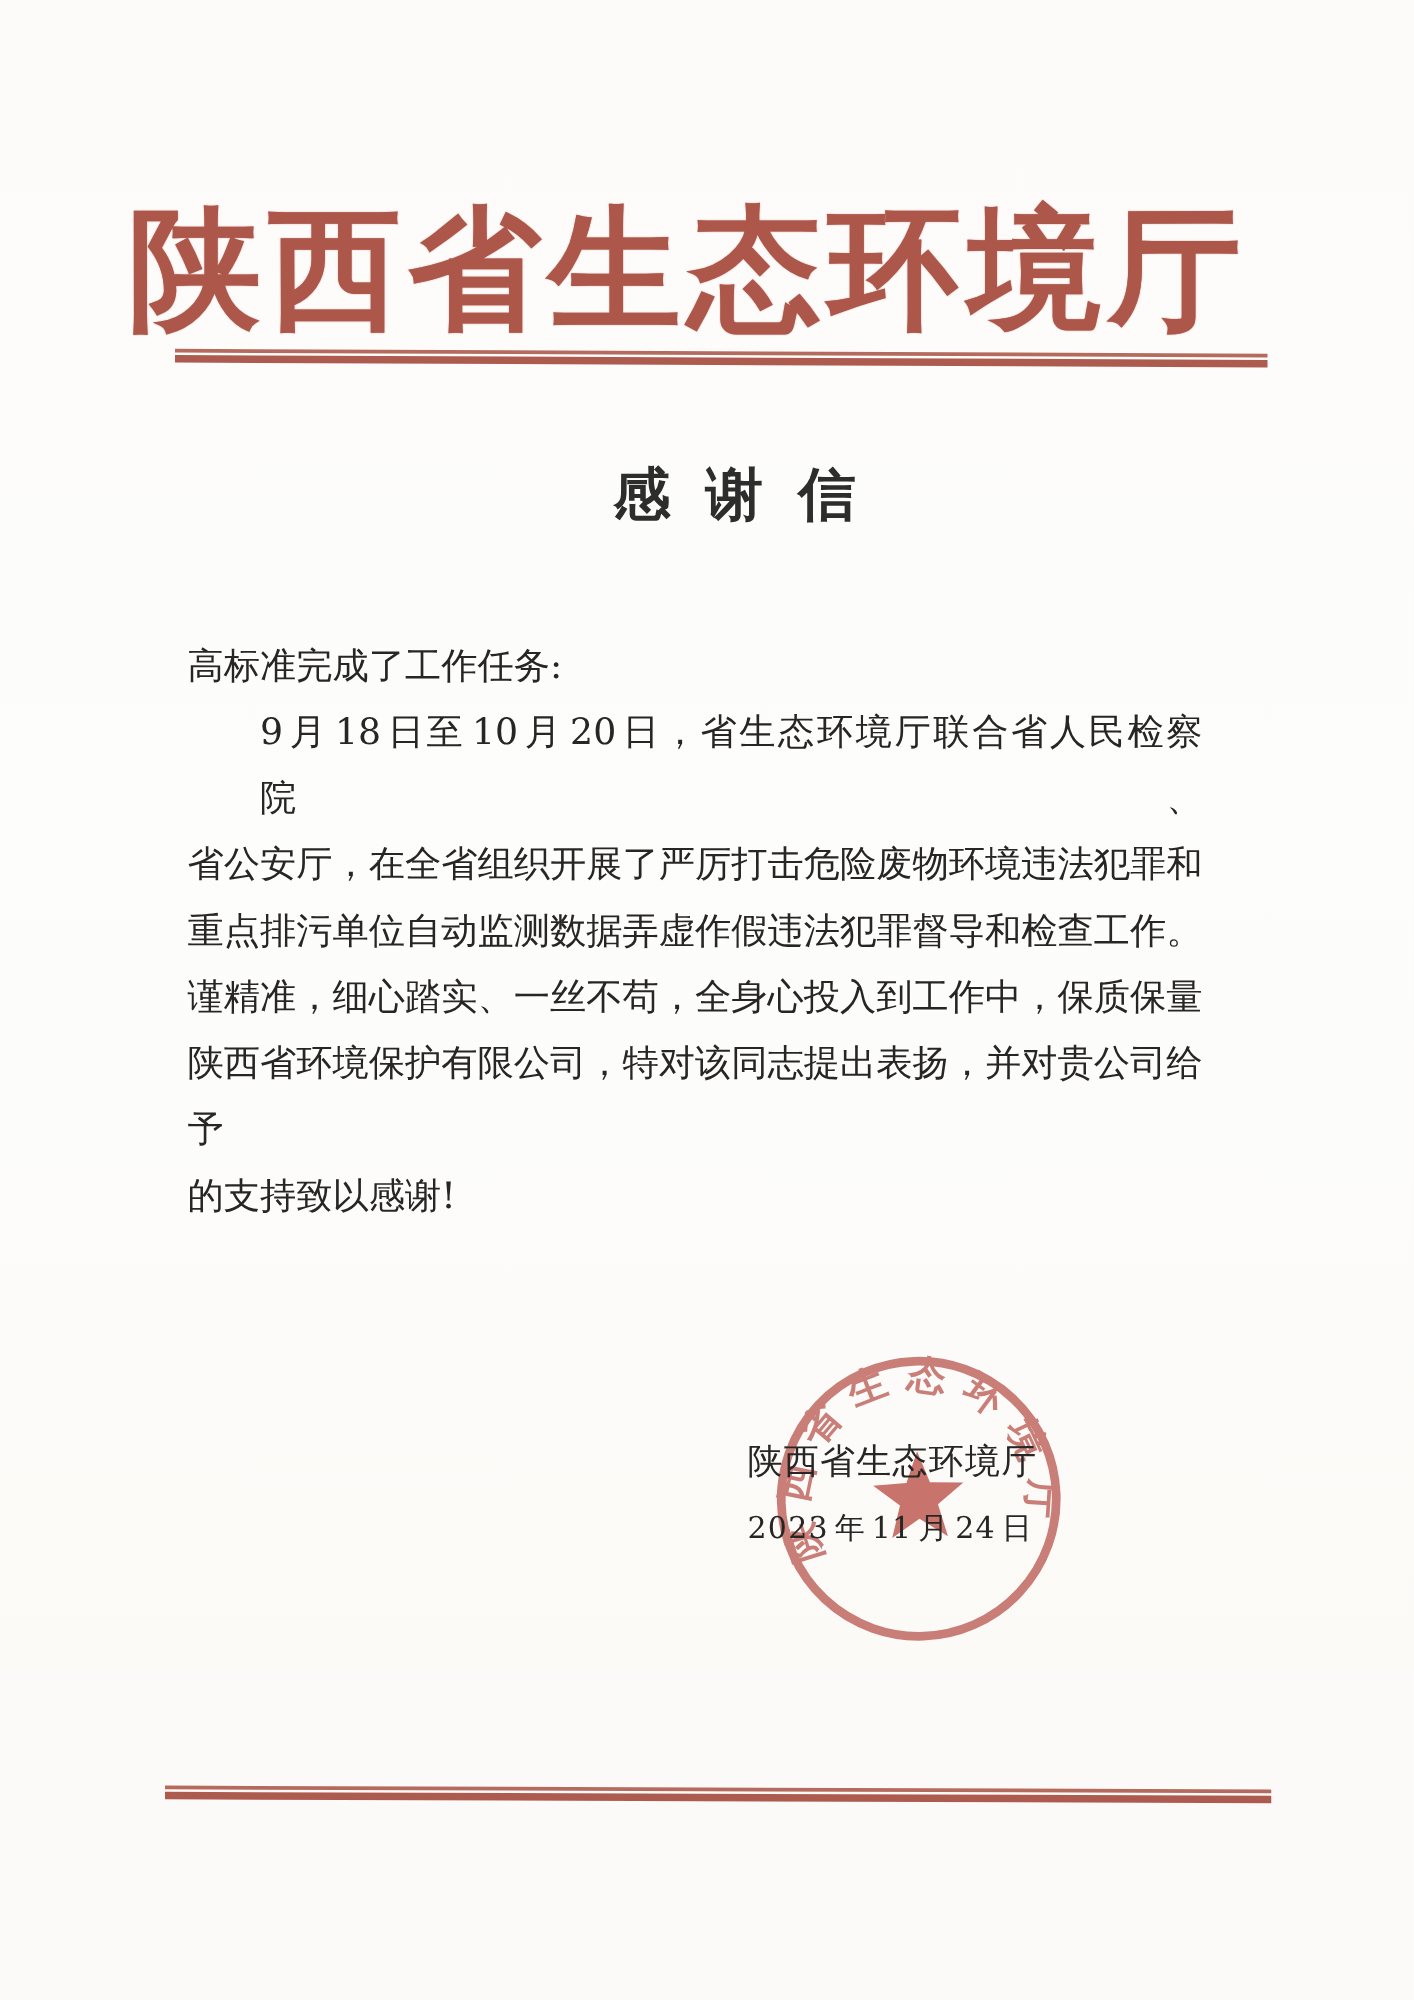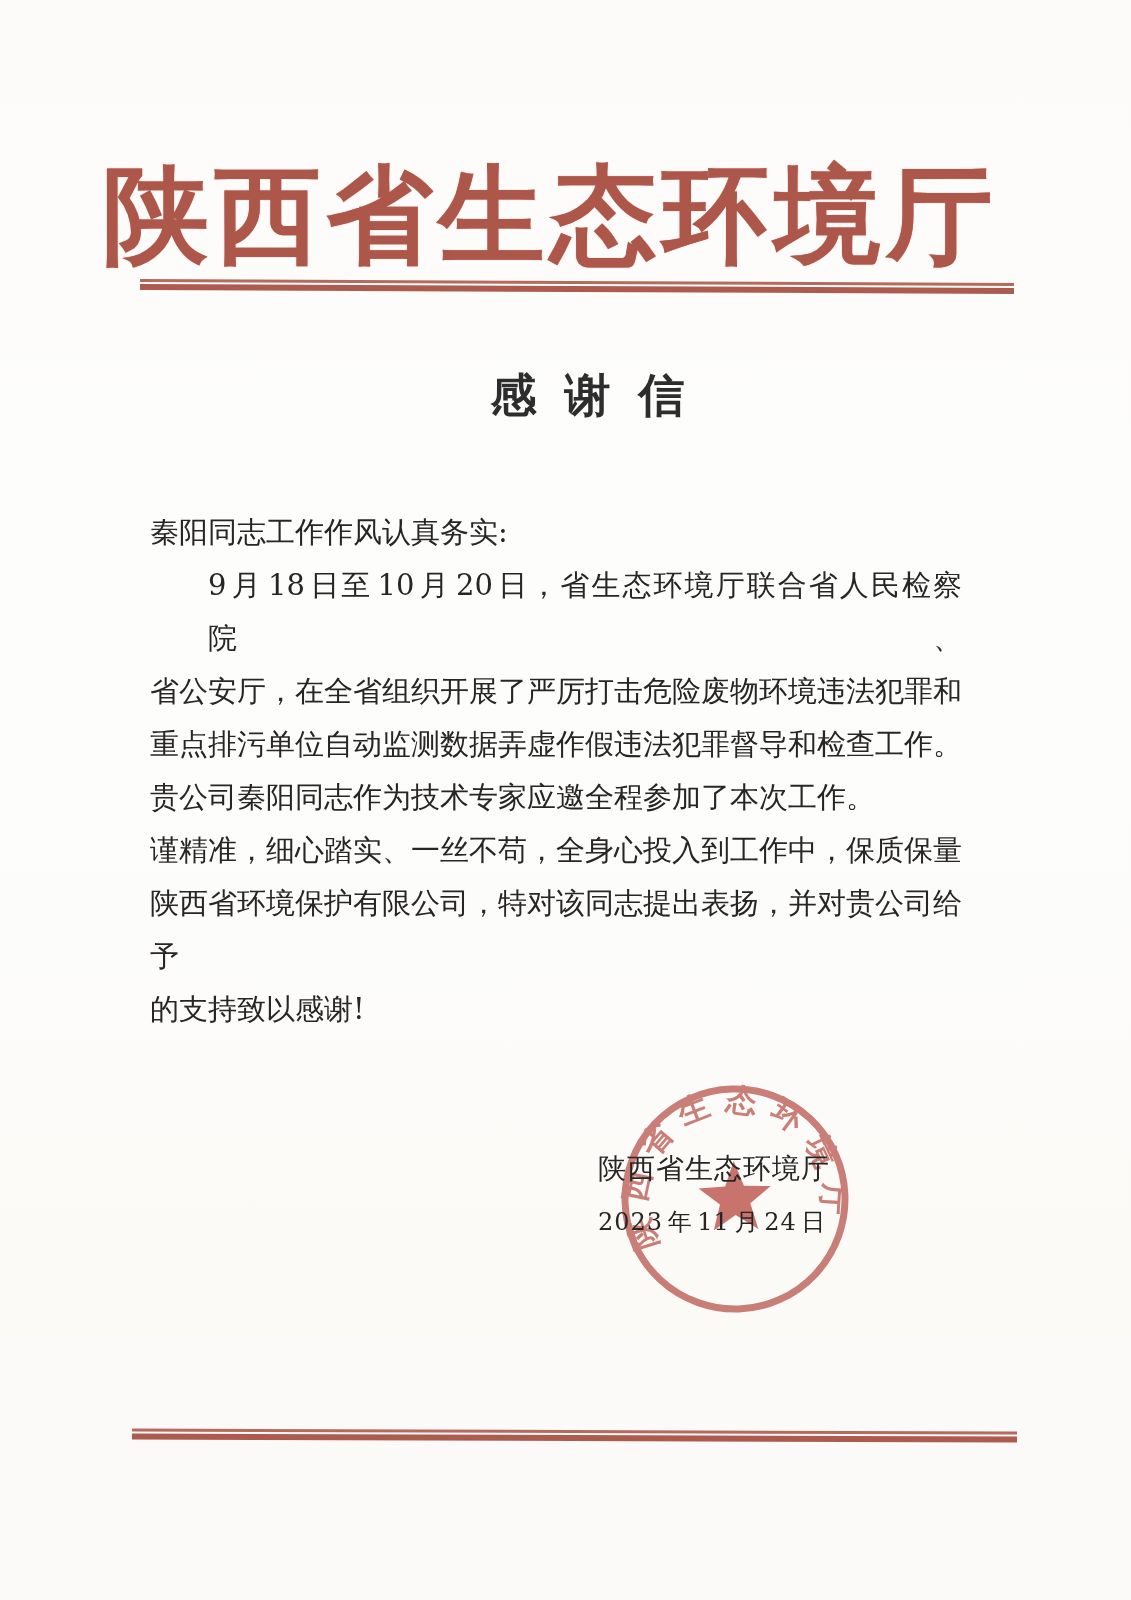--- a/index.html
+++ b/index.html
@@ -89,25 +89,24 @@
   <div class="letterhead">陕西省生态环境厅</div>
 
   <div class="rule rule-top">
     <div class="thin"></div>
     <div class="thick"></div>
   </div>
 
   <h1 class="subject">感 谢 信</h1>
 
   <div class="body-block">
-    <div class="bl salutation">秦阳同志工作作风认真务实:</div>
+    <div class="bl salutation">高标准完成了工作任务:</div>
     <div class="bl j indent nums">9 月 18 日至 10 月 20 日，省生态环境厅联合省人民检察院、</div>
     <div class="bl j">省公安厅，在全省组织开展了严厉打击危险废物环境违法犯罪和</div>
     <div class="bl j">重点排污单位自动监测数据弄虚作假违法犯罪督导和检查工作。</div>
-    <div class="bl">贵公司秦阳同志作为技术专家应邀全程参加了本次工作。</div>
     <div class="bl j">谨精准，细心踏实、一丝不苟，全身心投入到工作中，保质保量</div>
     <div class="bl j">陕西省环境保护有限公司，特对该同志提出表扬，并对贵公司给予</div>
     <div class="bl">的支持致以感谢!</div>
   </div>
 
   <svg class="seal" viewBox="0 0 240 240" width="240" height="240" aria-hidden="true">
     <circle class="ring" cx="120" cy="120" r="110"></circle>
     <path id="sealArc" d="M 45.4 166.6 A 88 88 0 1 1 194.6 166.6" fill="none"></path>
     <text class="sealText">
       <textPath href="#sealArc" startOffset="4">陕西省生态环境厅</textPath>

